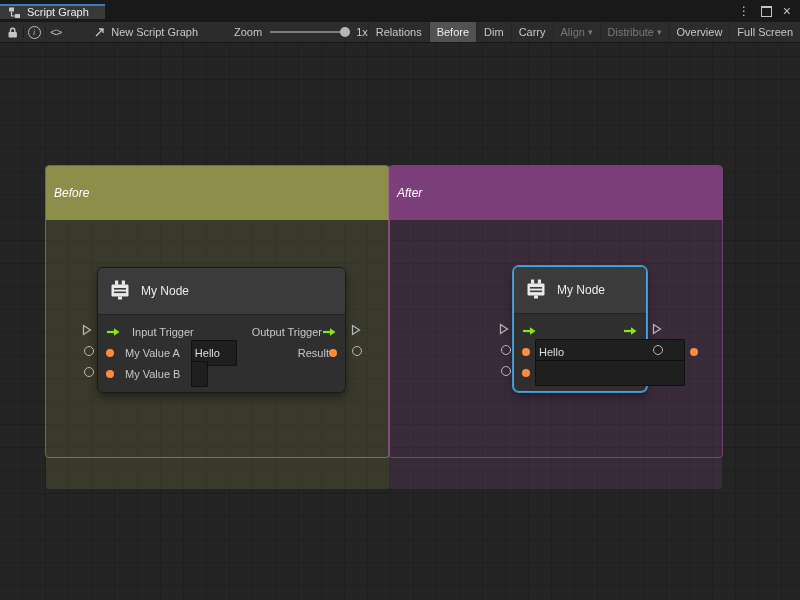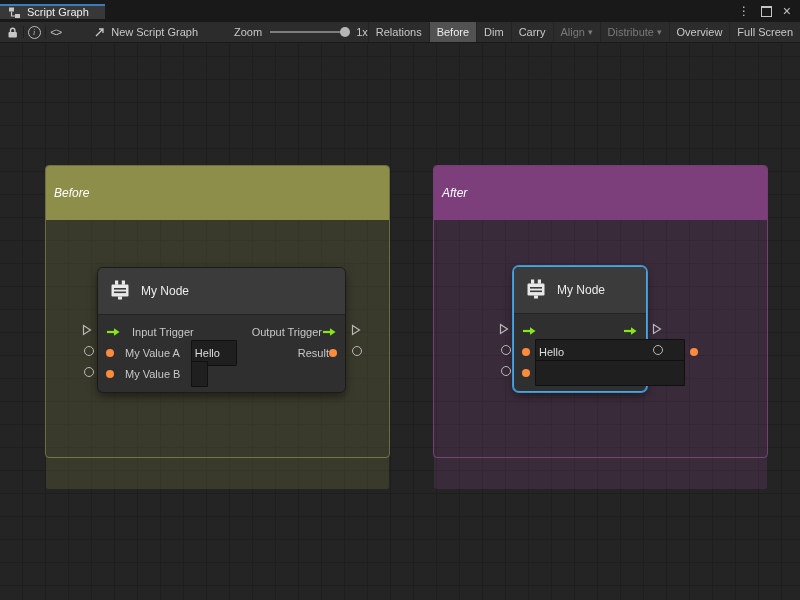--- a/index.html
+++ b/index.html
@@ -44,21 +44,21 @@
           background-size:23px 23px;background-position:22px 13px;}
 
   
   .group{position:absolute;border-radius:4px;box-sizing:border-box;}
   .group-header{height:22px;display:flex;align-items:center;padding:16px 8px;color:#ffffff;font-size:12px;
                 border-radius:3px 3px 0 0;font-style:italic;}
   .group-body{height:269px;border-radius:0 0 3px 3px;}
   .group.before{left:45px;top:122px;width:345px;height:293px;border:1px solid rgba(150,150,80,.65);}
   .group.before .group-header{background:#8E8E4B;}
   .group.before .group-body{background:rgba(148,148,78,.20);}
-  .group.after{left:433px;top:122px;width:335px;height:293px;border:1px solid rgba(165,85,165,.6);}
+  .group.after{left:388px;top:122px;width:335px;height:293px;border:1px solid rgba(165,85,165,.6);}
   .group.after .group-header{background:#7C3F7C;}
   .group.after .group-body{background:rgba(158,80,158,.18);}
 
   
   .node{position:absolute;background:#2f2f2f;border:1px solid #1b1b1b;border-radius:6px;
         box-shadow:0 4px 10px rgba(0,0,0,.45);box-sizing:border-box;}
   .node-header{height:46px;background:#3b3b3b;border-bottom:1px solid #242424;border-radius:5px 5px 0 0;
                display:flex;align-items:center;gap:9px;padding:0 10px;color:#ececec;font-size:12px;}
   .node-body{padding:6px 0 8px;}
   .prow{height:21px;display:flex;align-items:center;padding:0 8px;}

